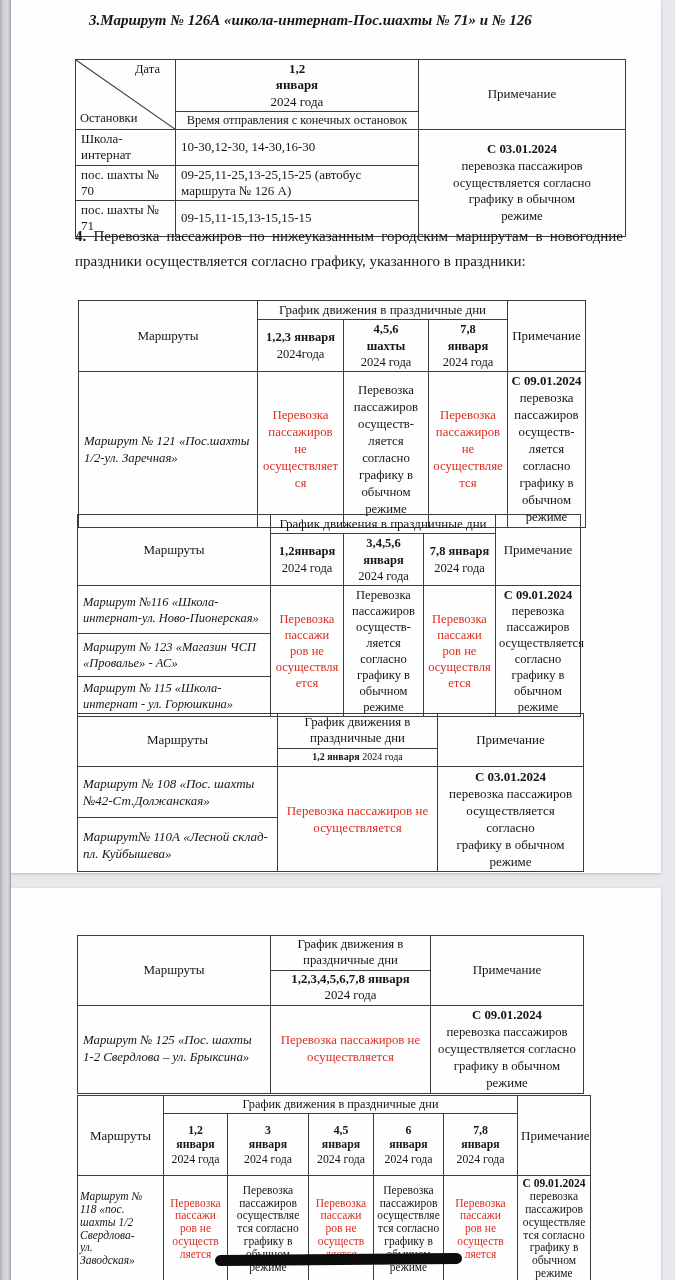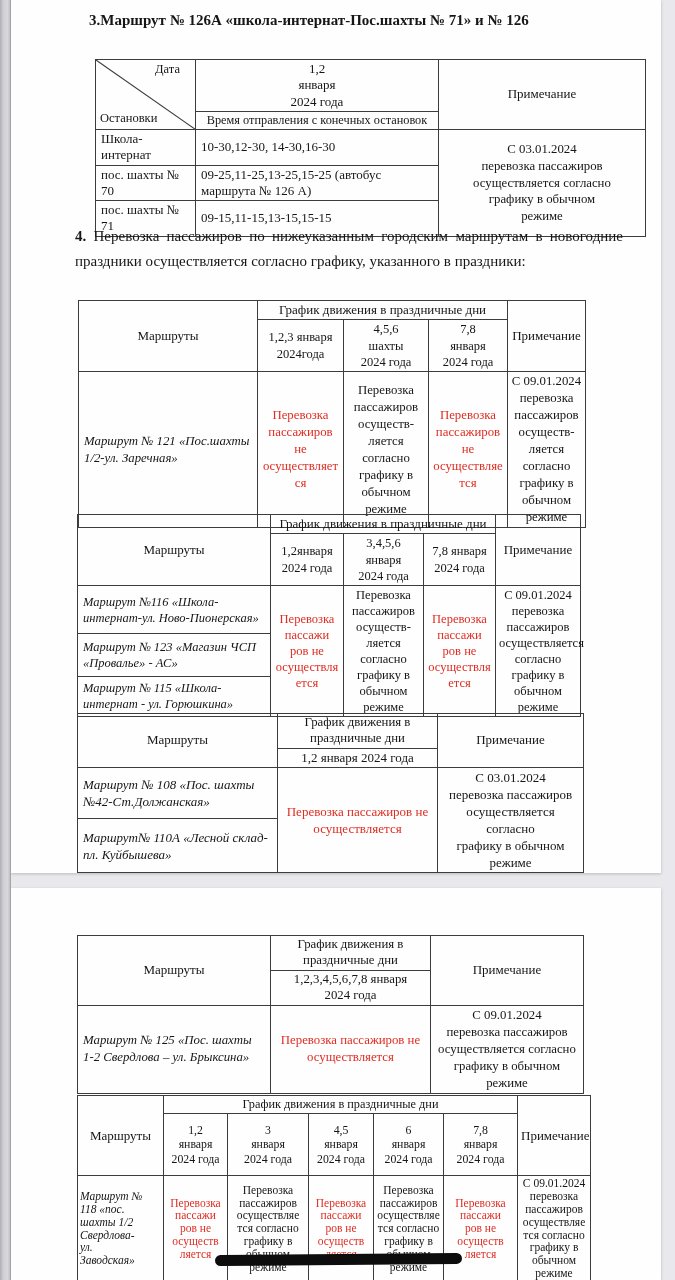--- a/index.html
+++ b/index.html
@@ -9,38 +9,38 @@
 
   .edge-strip { position:absolute; left:0; top:0; width:11px; height:1280px;
     background:linear-gradient(90deg,#aeaeb4 0,#cfcfd4 35%,#d8d8dc 75%,#bfbfc5 100%);
     border-right:1px solid #a3a3a9; z-index:4; }
   .page { position:absolute; left:11px; width:650px; background:#fefefe;
     box-shadow:0 1px 3px rgba(0,0,0,.20); }
   .page1 { top:0; height:873px; }
   .page2 { top:888px; height:392px; }
 
   .heading { position:absolute; left:64px; top:8px; width:552px;
-    font-weight:bold; font-size:15px; line-height:24px; }
+    font-weight:bold; font-style:italic; font-size:15px; line-height:24px; }
   .heading .l1 { padding-left:14px; }
 
   .para { position:absolute; left:64px; top:224px; width:548px;
     font-size:15px; line-height:25px; text-align:justify; }
   .para .num { font-weight:bold; }
 
   table { border-collapse:collapse; table-layout:fixed; position:absolute;
     font-size:13px; line-height:1.25; }
   td, th { border:1px solid #3c3c3c; text-align:center; vertical-align:middle;
     padding:1px 3px; font-weight:normal; }
   .pre { white-space:pre-line; }
-  .b { font-weight:normal; }
+  .b { font-weight:bold; }
   .red { color:#df2d22; }
   .routecell { font-weight:normal; font-style:italic; text-align:left; padding-left:5px; }
 
   
-  #t1 { left:64px; top:59px; width:550px;margin-left:20px; }
+  #t1 { left:64px; top:59px; width:550px; }
   #t1 .corner { position:relative; height:61px; padding:0; }
   #t1 .corner svg { position:absolute; inset:0; width:100%; height:100%; }
   #t1 .corner .c-top { position:absolute; top:2px; right:15px; font-size:12.5px; }
   #t1 .corner .c-bot { position:absolute; bottom:2px; left:4px; font-size:12.5px; }
   #t1 .dhead { height:43px; }
   #t1 .sub { font-size:12.3px; height:17px; }
   #t1 td.stop, #t1 td.times { text-align:left; padding-left:5px; }
   #t1 .notecell { font-size:12.8px; line-height:1.3; }
 
   
@@ -55,21 +55,21 @@
   
   #t3 { left:66px; top:514px; width:503px; }
   #t3 .body td { line-height:16px; font-size:12.5px; }
   #t3 .routecell { font-size:12.3px; line-height:1.3; }
   #t3 .dates td { height:46px; }
   #t3 .notecell { font-size:12px; }
 
   
   #t4 { left:66px; top:713px; width:506px; }
   #t4 .sched2 { height:33px; font-size:12.8px; }
-  #t4 .drow { height:18px; font-size:13px; }
+  #t4 .drow { height:18px; font-size:10px; }
   #t4 .body td { line-height:17px; font-size:13px; }
   #t4 .routecell { line-height:1.3; }
 
   
   #t5 { left:66px; top:47px; width:506px; }
   #t5 .sched2 { height:32px; font-size:12.8px; }
   #t5 .drow { height:33px; font-size:12.8px; }
   #t5 .body td { line-height:17px; font-size:12.8px; }
 
   

